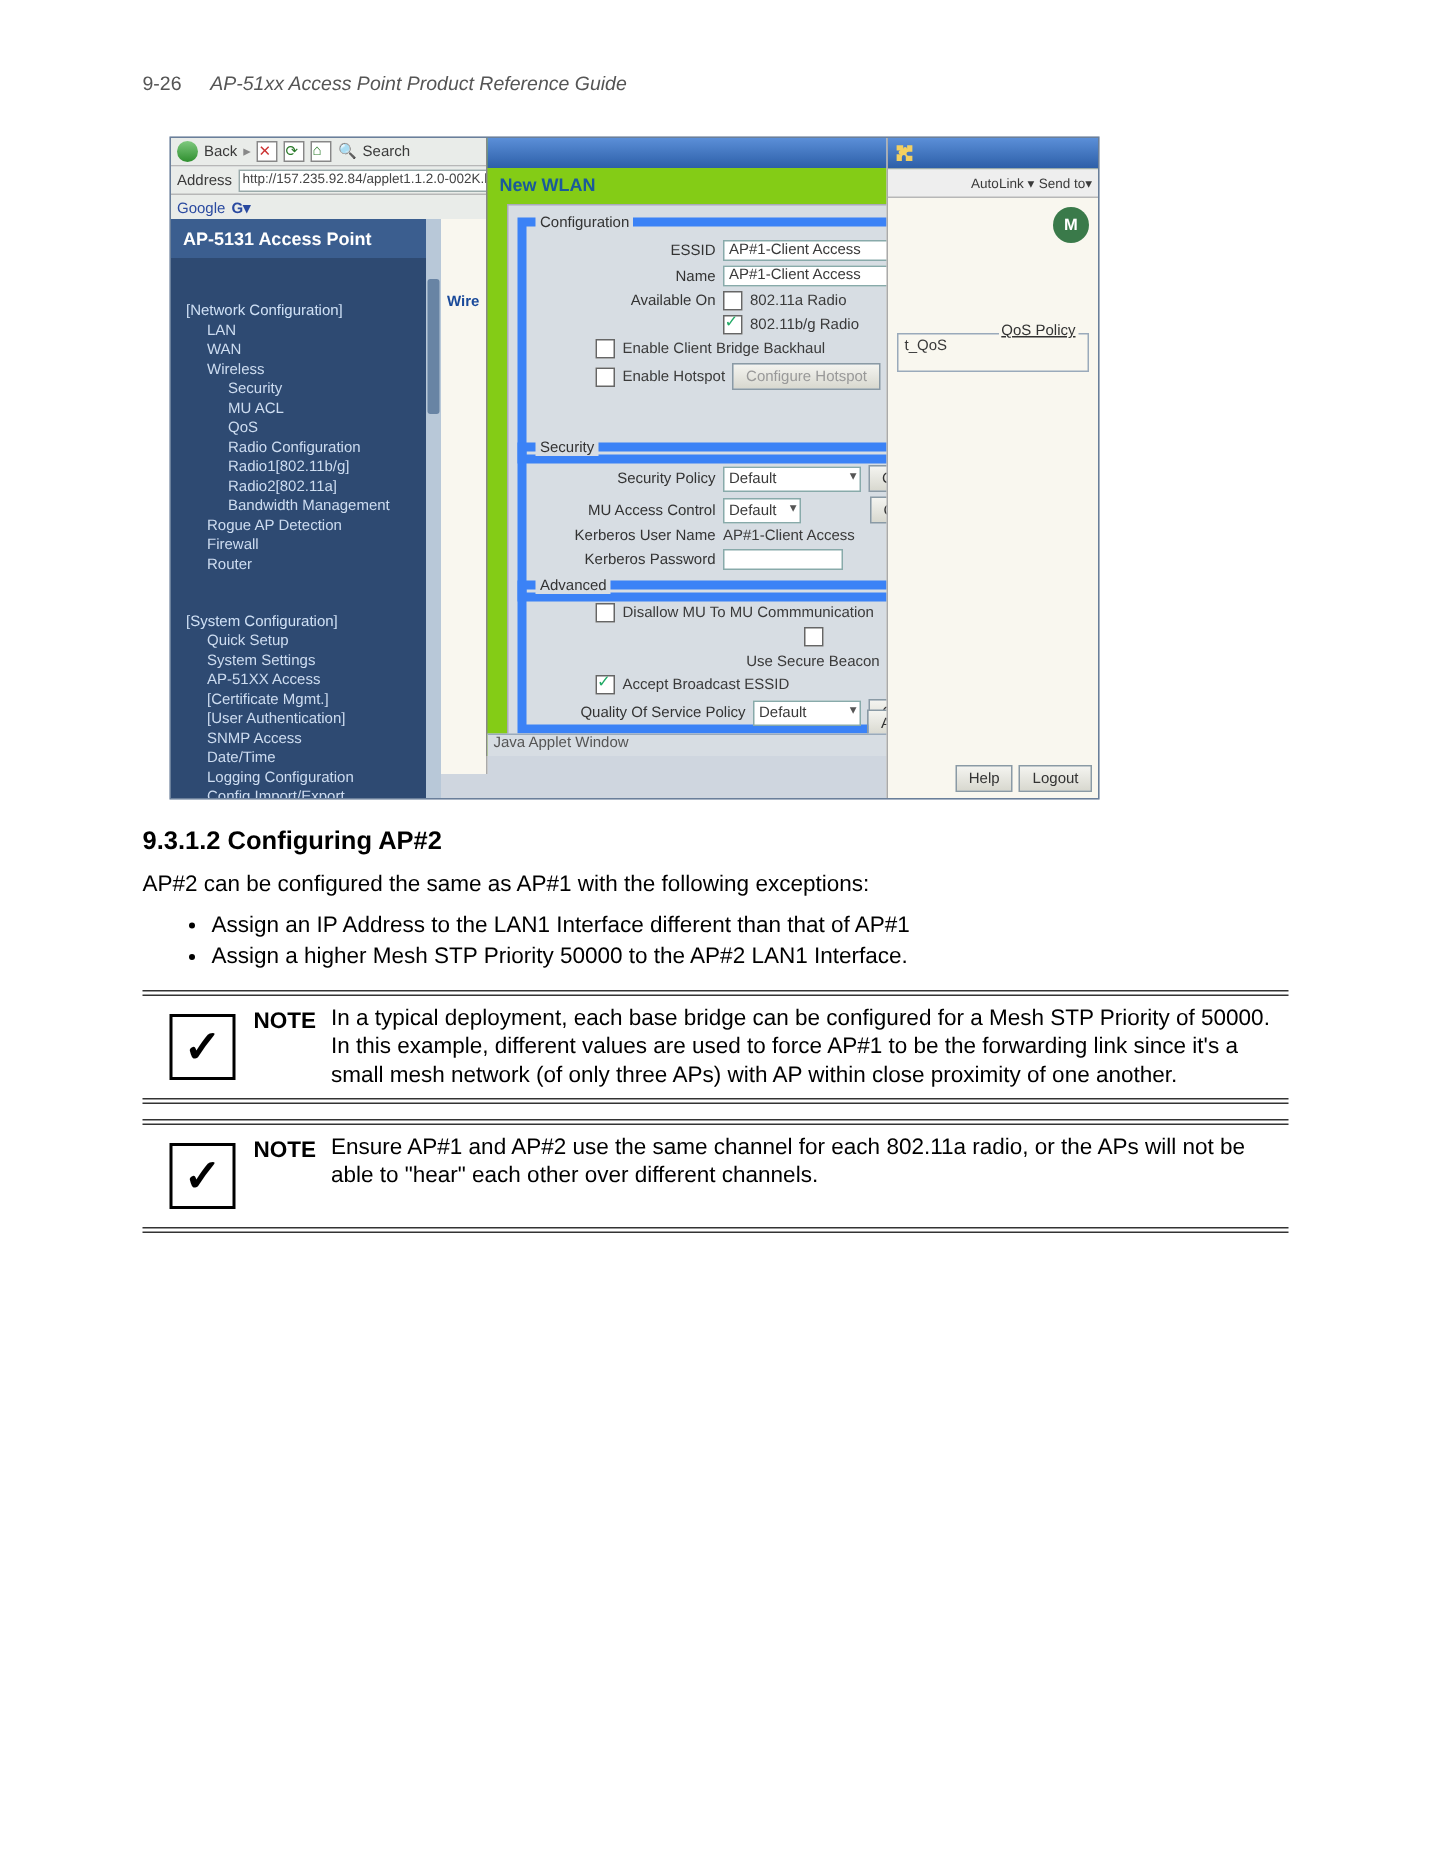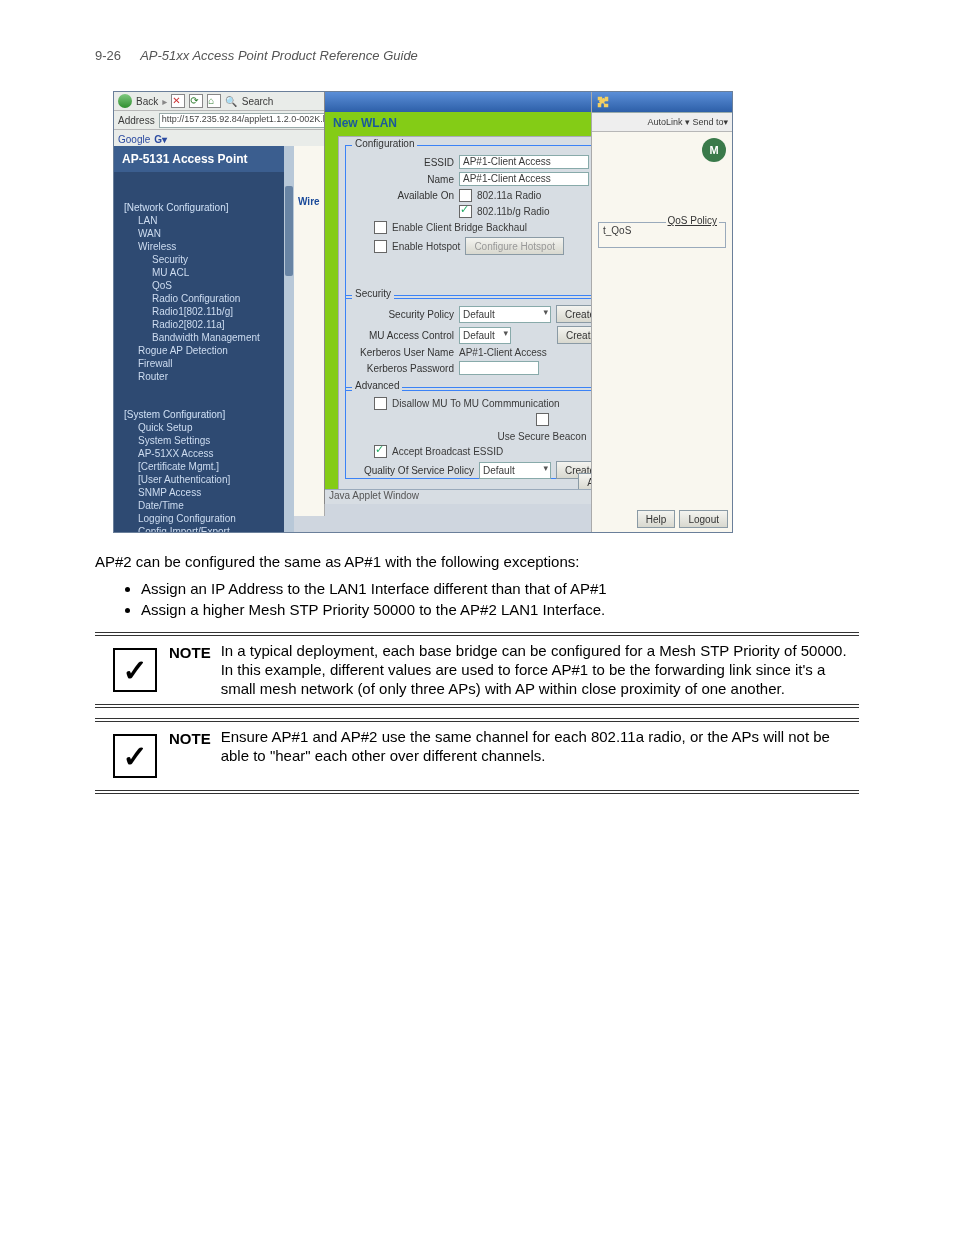--- a/index.html
+++ b/index.html
@@ -153,22 +153,22 @@
     background:#d7dde3;
     margin:2px 6px 2px 13px;
     border:1px solid #aab;
     height:356px;
     position:relative;
     font-size:10px;
   }
   .grp {
     position:absolute;
     left:6px; right:6px;
-    border:1px solid #3b82f6;
-    padding:6px 8px;
+    border:6px solid #3b82f6;
+    padding:6px 26px;
   }
   .grp .legend { position:absolute; top:-8px; left:6px; background:#d7dde3; padding:0 3px; font-size:10px; color:#333;}
   .row { display:flex; align-items:center; margin:3px 0; gap:5px; }
   .row .lbl { width:100px; text-align:right; color:#333; font-size:10px;}
   .row .val, .row input.val { height:14px; border:1px solid #8aa; background:#fff; font-size:10px; padding:0 3px; box-sizing:border-box;}
   .row .chk { width:11px; height:11px; border:1px solid #666; background:#fff; display:inline-block; position:relative;}
   .row .chk.on::after { content:"✓"; position:absolute; top:-3px; left:0; font-size:11px; color:#2a6; }
   .btn {
     background: linear-gradient(#f4f4f0,#d8d8cf);
     border:1px solid #8a9aa5;
@@ -407,20 +407,21 @@
         <span class="legend">QoS Policy</span>
         <span style="padding:2px 4px; display:inline-block;">t_QoS</span>
       </div>
       <div class="footer-btns">
         <span class="btn">Help</span>
         <span class="btn">Logout</span>
       </div>
     </div>
   </div>
 
+  <h4>9.3.1.2  Configuring AP#2</h4>
   <div class="bodytext">AP#2 can be configured the same as AP#1 with the following exceptions:</div>
   <ul class="bul">
     <li>Assign an IP Address to the LAN1 Interface different than that of AP#1</li>
     <li>Assign a higher Mesh STP Priority 50000 to the AP#2 LAN1 Interface.</li>
   </ul>
 
   <div class="note-block">
     <div class="chkbox"></div>
     <div class="notelabel">NOTE</div>
     <div class="notetext">In a typical deployment, each base bridge can be configured for a Mesh STP Priority of 50000. In this example, different values are used to force AP#1 to be the forwarding link since it's a small mesh network (of only three APs) with AP within close proximity of one another.</div>

